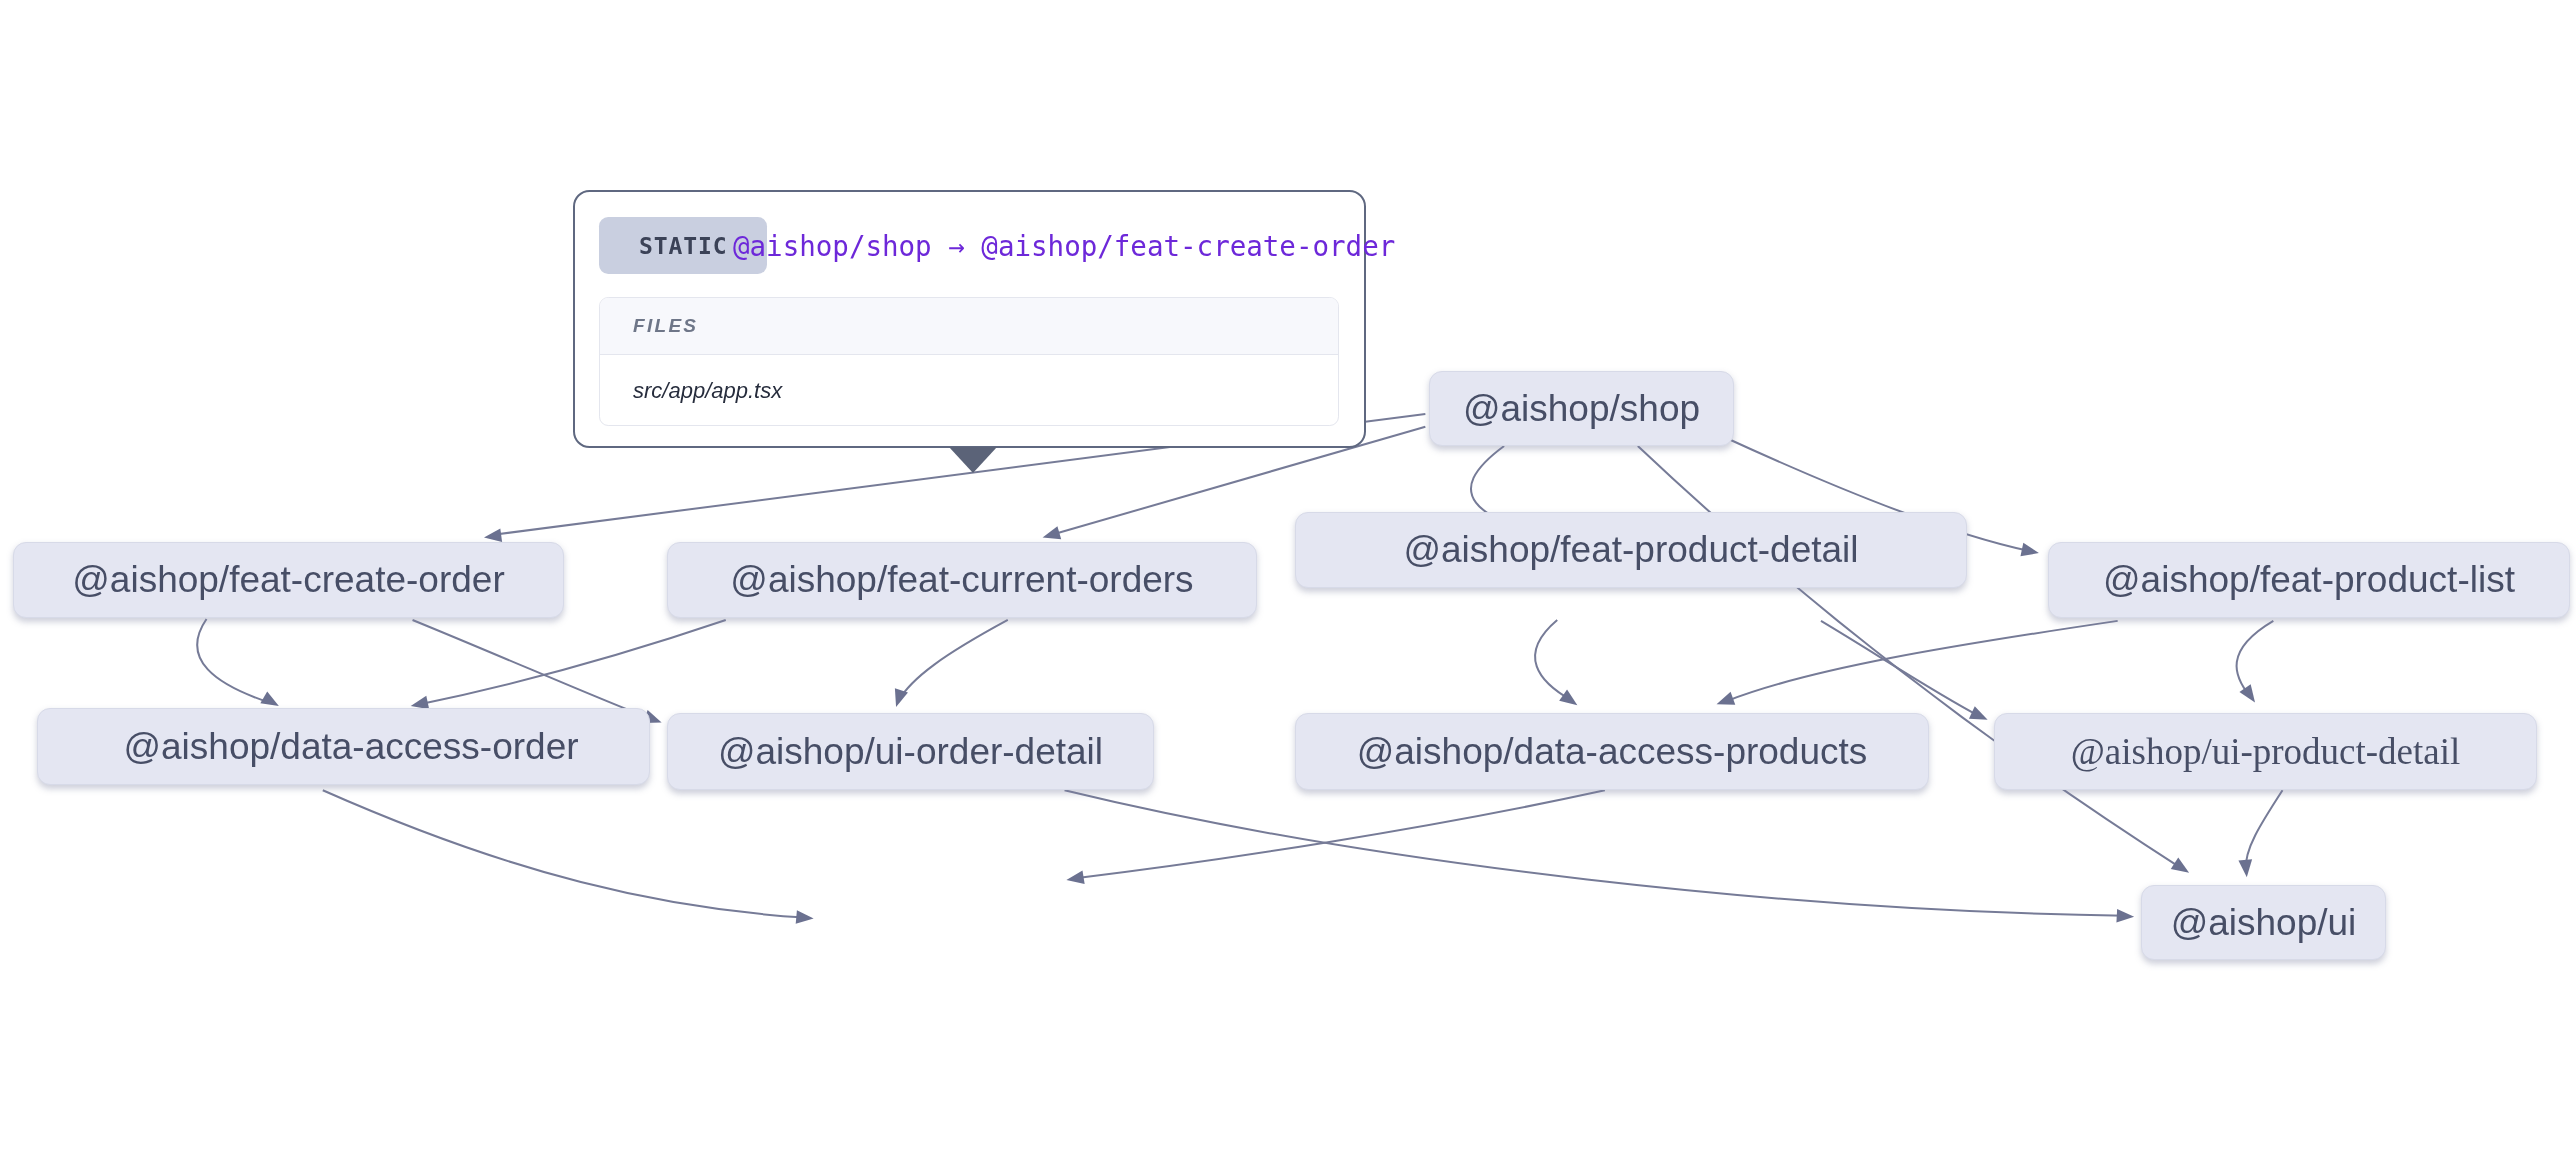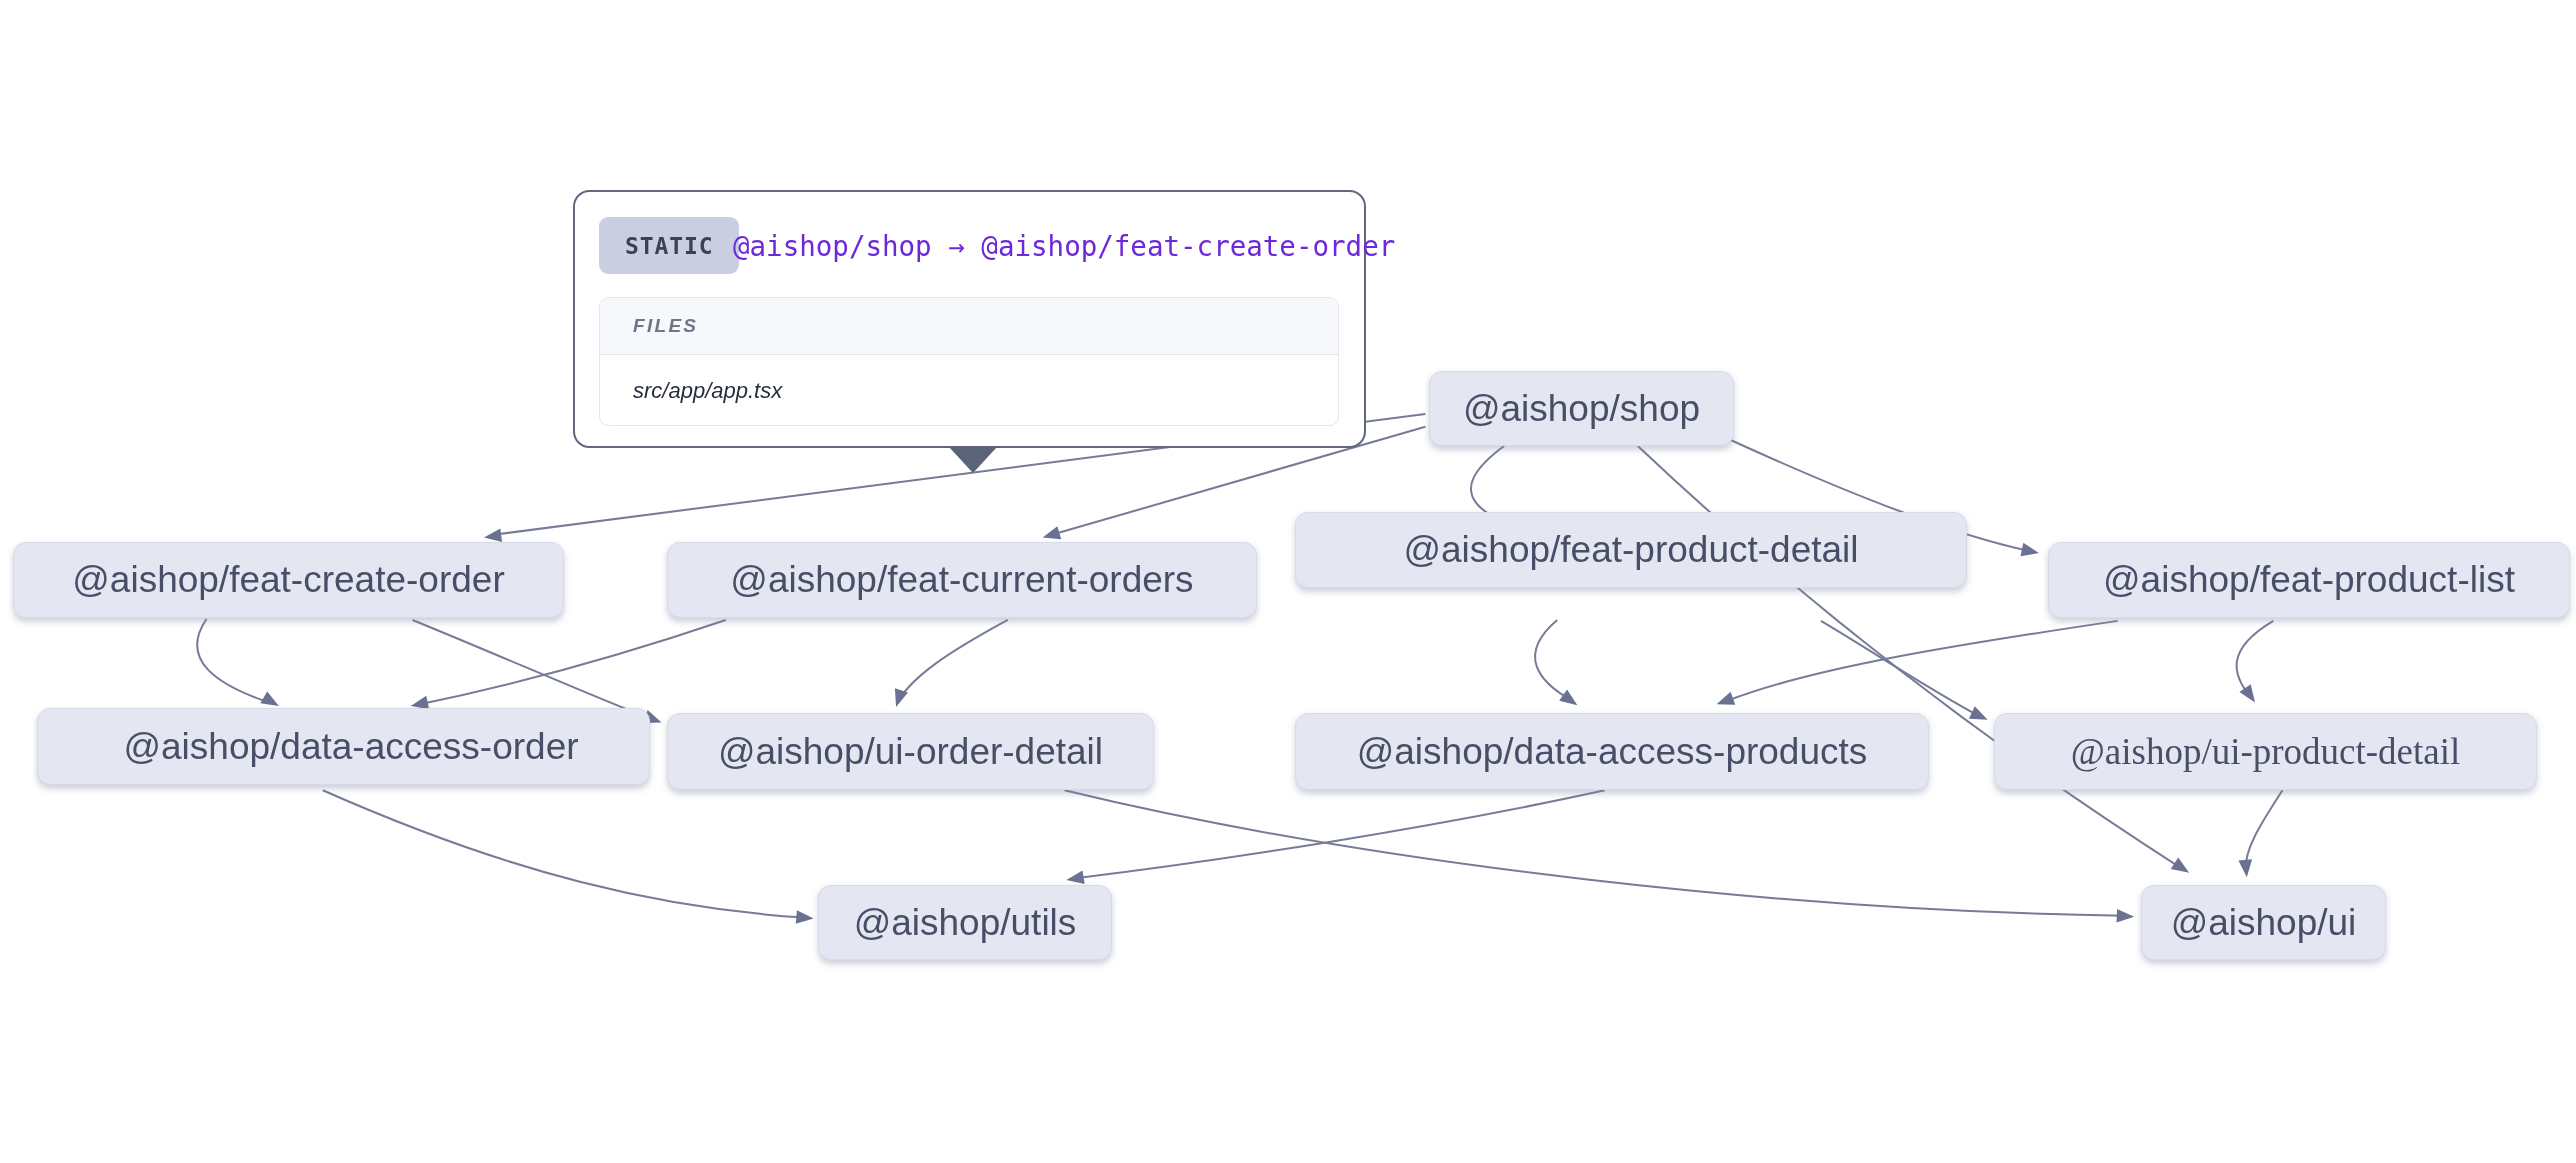--- a/index.html
+++ b/index.html
@@ -18,21 +18,21 @@
   .node{position:absolute;z-index:2;display:flex;align-items:center;justify-content:center;
         background:var(--node_fill);border:0.9px solid var(--node_border);border-radius:13px;
         box-shadow:0 3.7px 6.4px rgba(125,132,160,.38);
         font-size:37px;color:var(--node_text);white-space:nowrap;cursor:pointer;box-sizing:border-box;}
   .tooltip{position:absolute;left:573px;top:190px;width:793px;height:258px;z-index:10;
            background:var(--tooltip_bg);border:2.7px solid var(--tooltip_border);border-radius:16.5px;
            box-sizing:border-box;}
   .tooltip-caret{position:absolute;left:949px;top:447px;z-index:11;width:0;height:0;
            border-left:24px solid transparent;border-right:24px solid transparent;
            border-top:26px solid var(--caret);}
-  .badge{position:absolute;left:24px;top:25px;height:57px;padding:0 26px;display:flex;align-items:center;
+  .badge{position:absolute;left:24px;top:25px;height:57px;padding:0 40px;display:flex;align-items:center;
          background:var(--badge_bg);border-radius:9.2px;
          font-family:"DejaVu Sans Mono",monospace;font-weight:bold;font-size:23px;
          letter-spacing:0.9px;color:var(--badge_text);}
   .edge-label{position:absolute;left:158px;top:25px;height:57px;display:flex;align-items:center;
          font-family:"DejaVu Sans Mono",monospace;font-size:27.5px;color:#6d28d9;white-space:nowrap;}
   .files-panel{position:absolute;left:24px;top:105px;width:740px;height:129px;
          border:0.9px solid var(--files-border,#e4e6ee);border-radius:9.2px;overflow:hidden;
          background:#fff;box-sizing:border-box;font-style:italic;}
   .files-header{height:56px;line-height:56px;background:var(--files_header_bg);
          border-bottom:0.9px solid var(--files_border);padding-left:33px;
@@ -94,16 +94,15 @@
   <div class="tooltip-caret"></div>
 <div class="node" style="left: 1429px; top: 371px; width: 305px; height: 75px;">@aishop/shop</div>
     <div class="node" style="left: 13px; top: 542px; width: 551px; height: 76px;">@aishop/feat-create-order</div>
     <div class="node" style="left: 667px; top: 542px; width: 590px; height: 76px;">@aishop/feat-current-orders</div>
     <div class="node" style="left: 1295px; top: 512px; width: 672px; height: 76px; text-align: right;">@aishop/feat-product-detail</div>
     <div class="node" style="left: 2048px; top: 542px; width: 522px; height: 76px;">@aishop/feat-product-list</div>
     <div class="node" style="left: 37px; top: 708px; width: 613px; height: 77px; padding-left: 15px;">@aishop/data-access-order</div>
     <div class="node" style="left: 667px; top: 713px; width: 487px; height: 77px;">@aishop/ui-order-detail</div>
     <div class="node" style="left: 1295px; top: 713px; width: 634px; height: 77px;">@aishop/data-access-products</div>
     <div class="node" style="left: 1994px; top: 713px; width: 543px; height: 77px; font-family: Liberation Serif, serif;">@aishop/ui-product-detail</div>
-    <div class="node" style="left: 818px; top: 885px; width: 294px; height: 75px;">@aishop/utils</div>
     <div class="node" style="left: 2141px; top: 885px; width: 245px; height: 75px;">@aishop/ui</div>
   </div>
 
 
 </body></html>

